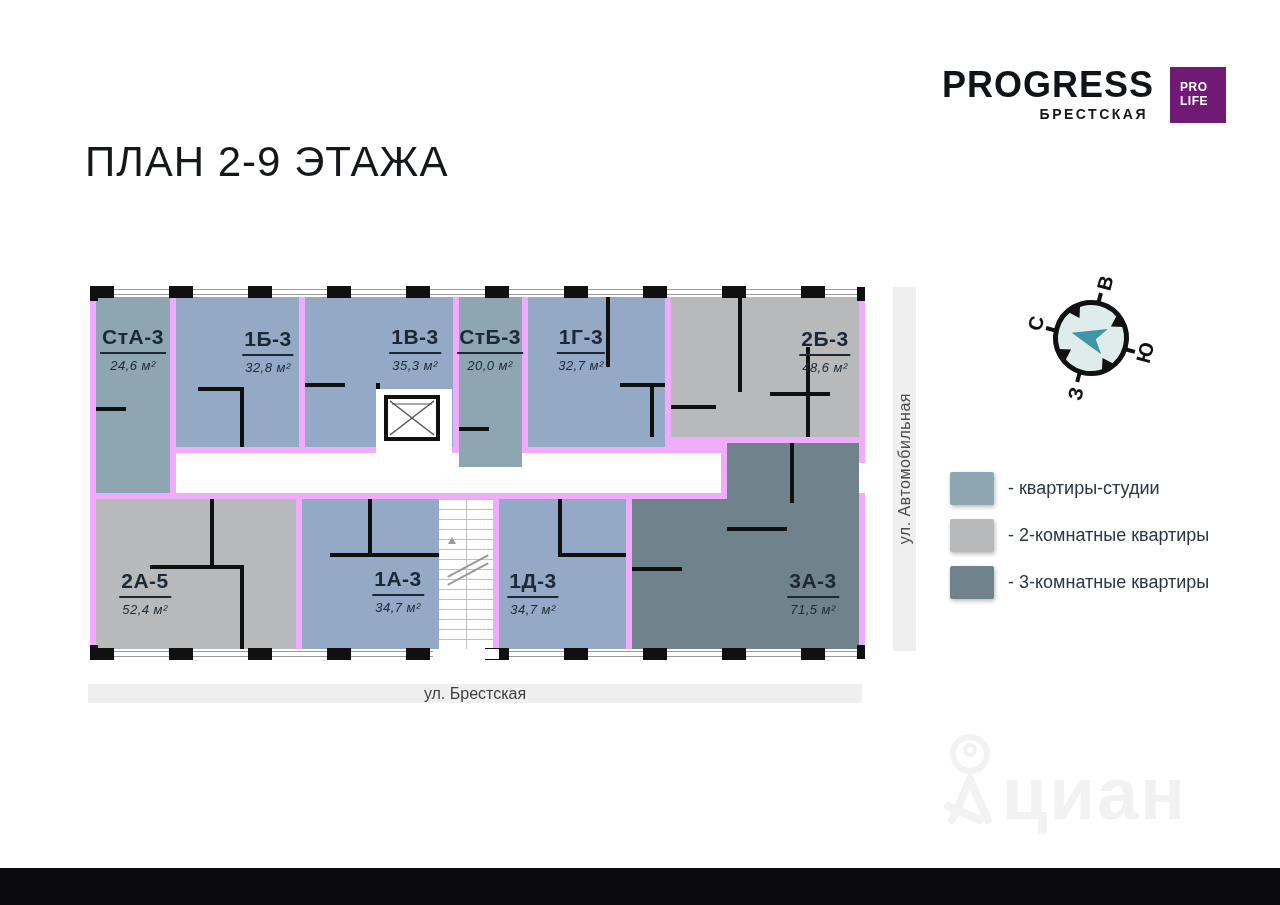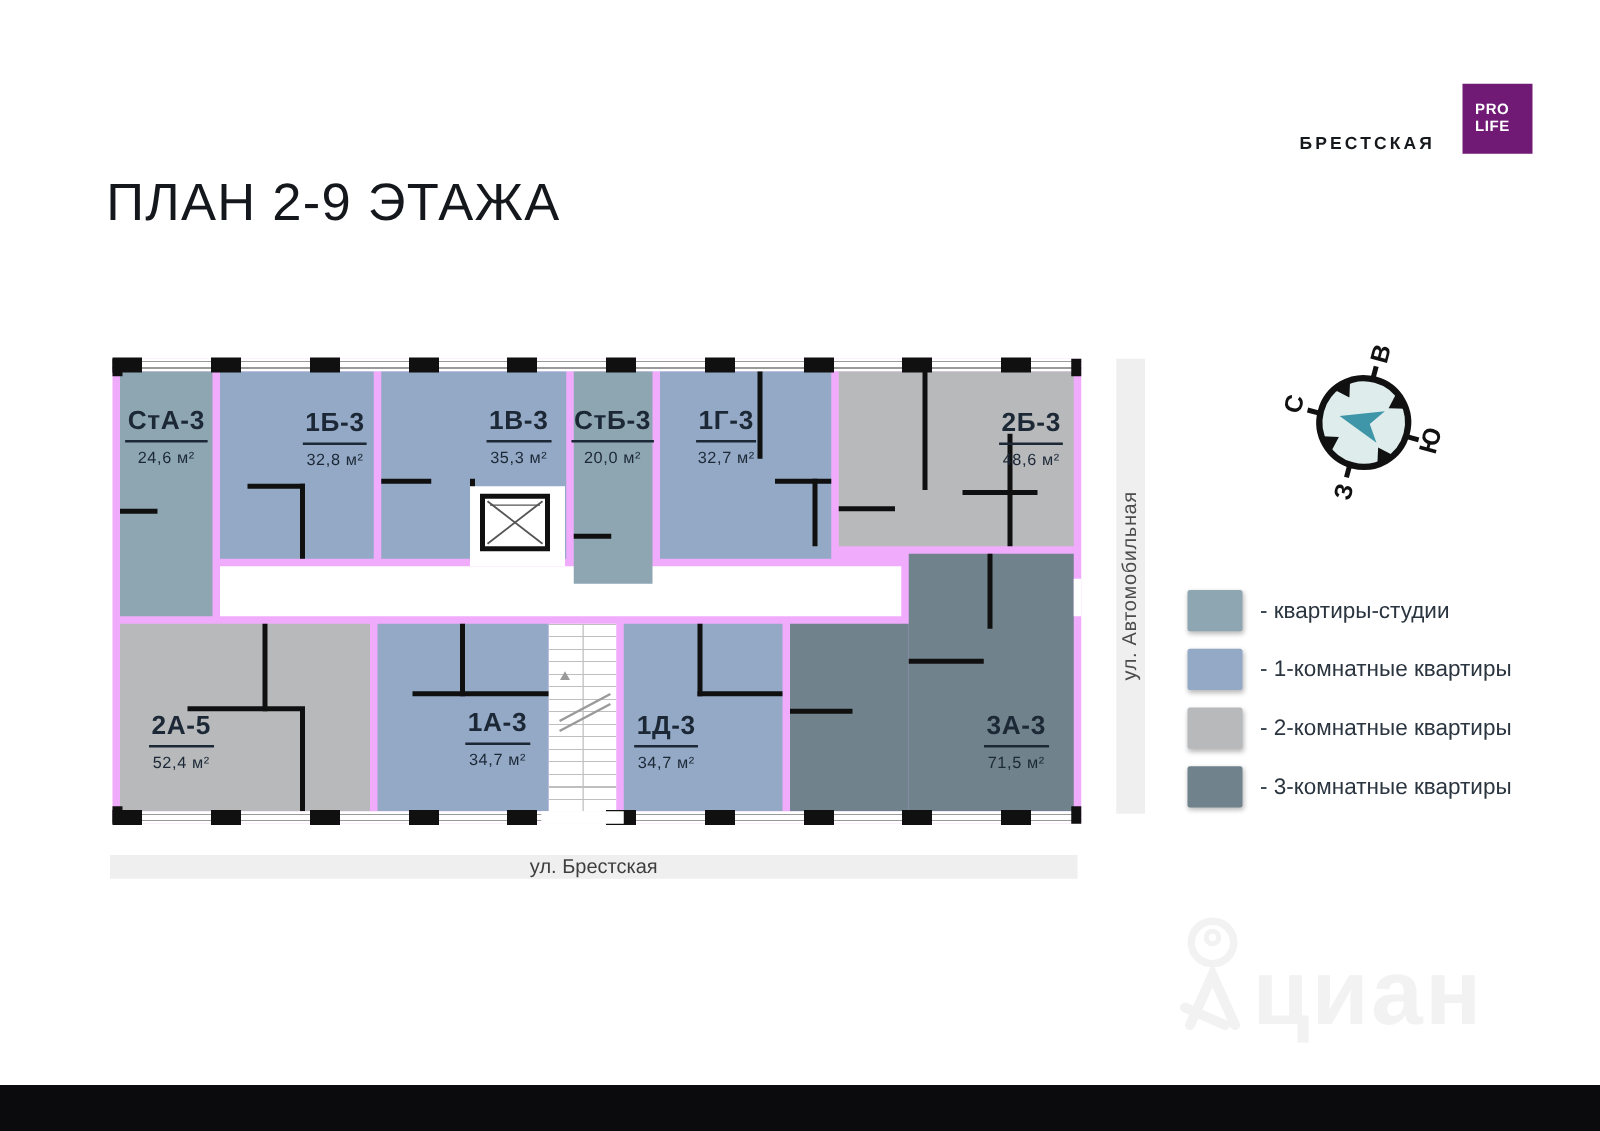--- a/index.html
+++ b/index.html
@@ -43,21 +43,21 @@
   .white{position:absolute;background:#fff;}
   .pw{position:absolute;background:#101010;}
   .win-strip{position:absolute;left:0;width:775px;height:10px;
      background:linear-gradient(180deg,#fff 0 2px,#9a9a9a 2px 3px,#fff 3px 7px,#9a9a9a 7px 8px,#fff 8px 10px);}
   .piers{position:absolute;left:0;width:775px;height:12px;
      background:repeating-linear-gradient(90deg,#101010 0 24px,transparent 24px 79px);}
   .corner{position:absolute;background:#101010;}
   .apt{position:absolute;transform:translate(-50%,-50%);text-align:center;color:#1c2836;white-space:nowrap;}
   .apt .code{display:inline-block;font-size:21px;font-weight:bold;letter-spacing:.5px;
              border-bottom:2px solid #1c2836;padding:0 2px 3px;}
-  .apt .area{font-size:13px;margin-top:4px;letter-spacing:.5px;}
+  .apt .area{font-size:13px;margin-top:4px;letter-spacing:.5px;font-style:italic;}
   .stairs{position:absolute;left:349px;top:212px;width:54px;height:150px;background:#fff;}
   .stairs .treads{position:absolute;inset:0;
      background:repeating-linear-gradient(180deg,#bfbfbf 0 1px,transparent 1px 10px);}
   .stairs .mid{position:absolute;left:50%;top:0;width:1px;height:100%;background:#bfbfbf;}
   .stairs .brk{position:absolute;left:6px;top:66px;width:46px;height:2px;background:#9a9a9a;transform:rotate(-28deg);}
   .stairs .brk2{position:absolute;left:6px;top:74px;width:46px;height:2px;background:#9a9a9a;transform:rotate(-28deg);}
   .stairs .arrow{position:absolute;left:9px;top:38px;width:0;height:0;
      border-left:4px solid transparent;border-right:4px solid transparent;border-bottom:7px solid #9a9a9a;}
   .lift-zone{position:absolute;left:286px;top:102px;width:76px;height:64px;background:#fff;}
   .lift{position:absolute;left:8px;top:6px;width:56px;height:46px;border:4px solid #101010;box-sizing:border-box;background:#fff;}
@@ -84,20 +84,21 @@
   .bottom-bar{position:absolute;left:0;top:868px;width:1280px;height:37px;background:#0b0b0d;}
 </style>
 </head>
 <body>
 
 <div class="canvas">
 
   <div class="plan-title">ПЛАН 2-9 ЭТАЖА</div>
 
   <div class="brand">
+    <div class="brand-name">PROGRESS</div>
     <div class="brand-sub">БРЕСТСКАЯ</div>
     <div class="badge" style="background: #701a75;">
       <div>PRO</div>
       <div>LIFE</div>
     </div>
   </div>
 
   <div class="compass">
     <div class="cdir n">С</div>
     <div class="cdir e">В</div>
@@ -237,24 +238,20 @@
   <div class="street-h">
     <span>ул. Брестская</span>
   </div>
 
   <div class="legend">
     <div class="lrow">
       <div class="sw" style="background: rgb(141, 166, 178);"></div>
       <div class="ltxt">- квартиры-студии</div>
     </div>
     <div class="lrow">
-      <div class="sw" style="background: rgb(147, 169, 198);"></div>
-      <div class="ltxt">- 1-комнатные квартиры</div>
-    </div>
-    <div class="lrow">
       <div class="sw" style="background: rgb(183, 185, 187);"></div>
       <div class="ltxt">- 2-комнатные квартиры</div>
     </div>
     <div class="lrow">
       <div class="sw" style="background: rgb(112, 130, 140);"></div>
       <div class="ltxt">- 3-комнатные квартиры</div>
     </div>
   </div>
 
   <div class="watermark">

